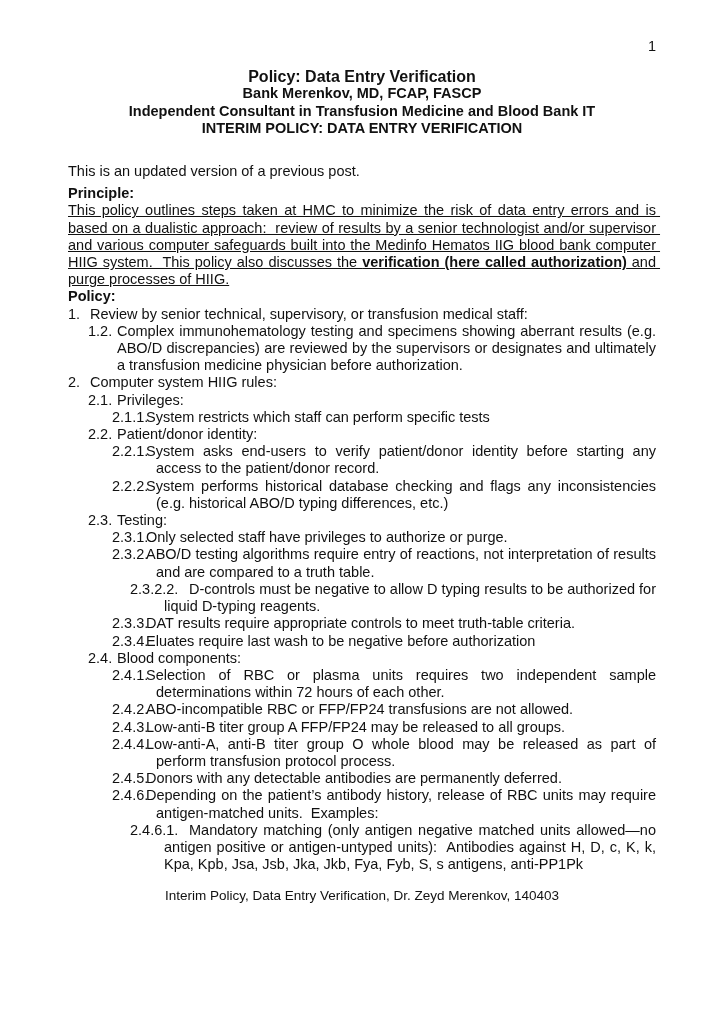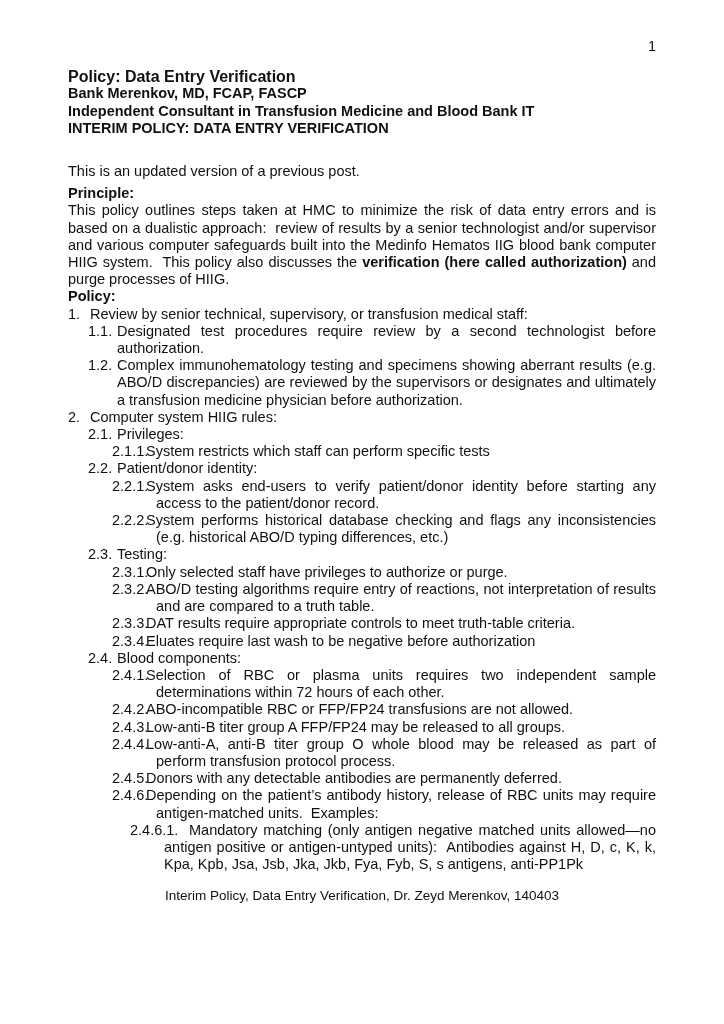--- a/index.html
+++ b/index.html
@@ -13,26 +13,26 @@
     font-family: "Liberation Sans", sans-serif;
     font-size: 14.5px;
     line-height: 17.2px;
     overflow: hidden;
   }
   .content { margin: 0 68px; }
   .pagenum {
     padding-top: 38px;
     text-align: right;
   }
-  .doc-header { margin-top: 13px; font-weight: bold; }
+  .doc-header { margin-top: 13px; font-weight: bold; text-align: center; }
   .doc-title { font-size: 16px; }
   .update-note { margin-top: 26px; font-weight: normal; }
   .section-heading { font-weight: bold; }
   .principle-heading { margin-top: 5px; }
-  .principle-body { text-align: justify; }
+  .principle-body { text-align: justify; text-decoration: underline; }
   .principle-body span { white-space: pre-wrap; }
   .bold-run { font-weight: bold; }
   .policy-heading { margin-top: 0; }
   .policy-list { margin: 0; }
   .item { text-align: justify; }
   .item .num { display: inline-block; text-indent: 0; white-space: pre; }
   .item .txt { white-space: pre-wrap; margin-top: 11px; }
   .lvl1 { padding-left: 22px; text-indent: -22px; }
   .lvl1 .num { width: 22px; }
   .lvl2 { padding-left: 49px; text-indent: -29px; }
@@ -64,31 +64,31 @@
 
     <div class="update-note">This is an updated version of a previous post.</div>
 
     <div class="section-heading principle-heading">Principle:</div>
     <div class="principle-body"><span>This policy outlines steps taken at HMC to minimize the risk of data entry errors and is based on a dualistic approach:  review of results by a senior technologist and/or supervisor and various computer safeguards built into the Medinfo Hematos IIG blood bank computer HIIG system.  This policy also discusses the </span><span class="bold-run">verification (here called authorization)</span><span> and purge processes of HIIG.</span></div>
 
     <div class="section-heading policy-heading">Policy:</div>
 
     <div class="policy-list">
         <div class="item lvl1"><span class="num">1.</span><span class="txt">Review by senior technical, supervisory, or transfusion medical staff:</span></div>
-        <div class="item lvl2"><span class="num">1.1.</span><span class="txt">Designated test procedures require review by a second technologist before authorization.</span></div>
         <div class="item lvl2"><span class="num">1.2.</span><span class="txt">Complex immunohematology testing and specimens showing aberrant results (e.g. ABO/D discrepancies) are reviewed by the supervisors or designates and ultimately a transfusion medicine physician before authorization.</span></div>
         <div class="item lvl1"><span class="num">2.</span><span class="txt">Computer system HIIG rules:</span></div>
         <div class="item lvl2"><span class="num">2.1.</span><span class="txt">Privileges:</span></div>
         <div class="item lvl3"><span class="num">2.1.1.</span><span class="txt">System restricts which staff can perform specific tests</span></div>
         <div class="item lvl2"><span class="num">2.2.</span><span class="txt">Patient/donor identity:</span></div>
         <div class="item lvl3"><span class="num">2.2.1.</span><span class="txt">System asks end-users to verify patient/donor identity before starting any access to the patient/donor record.</span></div>
         <div class="item lvl3"><span class="num">2.2.2.</span><span class="txt">System performs historical database checking and flags any inconsistencies (e.g. historical ABO/D typing differences, etc.)</span></div>
         <div class="item lvl2"><span class="num">2.3.</span><span class="txt">Testing:</span></div>
         <div class="item lvl3"><span class="num">2.3.1.</span><span class="txt">Only selected staff have privileges to authorize or purge.</span></div>
         <div class="item lvl3"><span class="num">2.3.2.</span><span class="txt">ABO/D testing algorithms require entry of reactions, not interpretation of results and are compared to a truth table.</span></div>
+        <div class="item lvl4"><span class="num">2.3.2.2.</span><span class="txt">D-controls must be negative to allow D typing results to be authorized for liquid D-typing reagents.</span></div>
         <div class="item lvl3"><span class="num">2.3.3.</span><span class="txt">DAT results require appropriate controls to meet truth-table criteria.</span></div>
         <div class="item lvl3"><span class="num">2.3.4.</span><span class="txt">Eluates require last wash to be negative before authorization</span></div>
         <div class="item lvl2"><span class="num">2.4.</span><span class="txt">Blood components:</span></div>
         <div class="item lvl3"><span class="num">2.4.1.</span><span class="txt">Selection of RBC or plasma units requires two independent sample determinations within 72 hours of each other.</span></div>
         <div class="item lvl3"><span class="num">2.4.2.</span><span class="txt">ABO-incompatible RBC or FFP/FP24 transfusions are not allowed.</span></div>
         <div class="item lvl3"><span class="num">2.4.3.</span><span class="txt">Low-anti-B titer group A FFP/FP24 may be released to all groups.</span></div>
         <div class="item lvl3"><span class="num">2.4.4.</span><span class="txt">Low-anti-A, anti-B titer group O whole blood may be released as part of perform transfusion protocol process.</span></div>
         <div class="item lvl3"><span class="num">2.4.5.</span><span class="txt">Donors with any detectable antibodies are permanently deferred.</span></div>
         <div class="item lvl3"><span class="num">2.4.6.</span><span class="txt">Depending on the patient’s antibody history, release of RBC units may require antigen-matched units.  Examples:</span></div>
         <div class="item lvl4"><span class="num">2.4.6.1.</span><span class="txt">Mandatory matching (only antigen negative matched units allowed—no antigen positive or antigen-untyped units):  Antibodies against H, D, c, K, k, Kpa, Kpb, Jsa, Jsb, Jka, Jkb, Fya, Fyb, S, s antigens, anti-PP1Pk</span></div>

